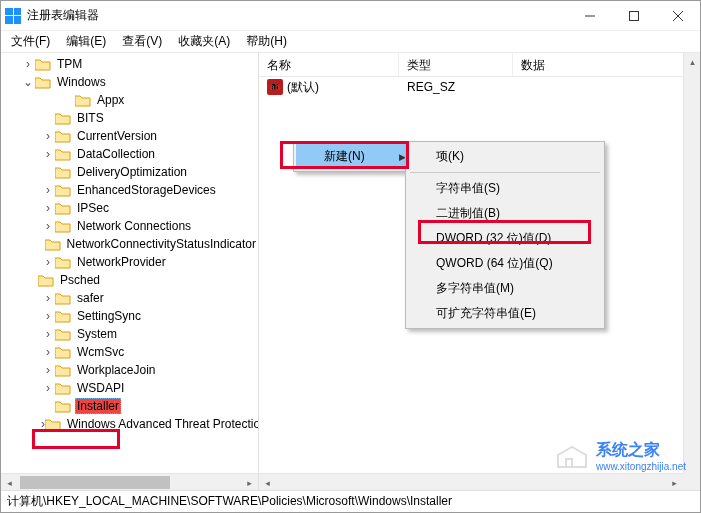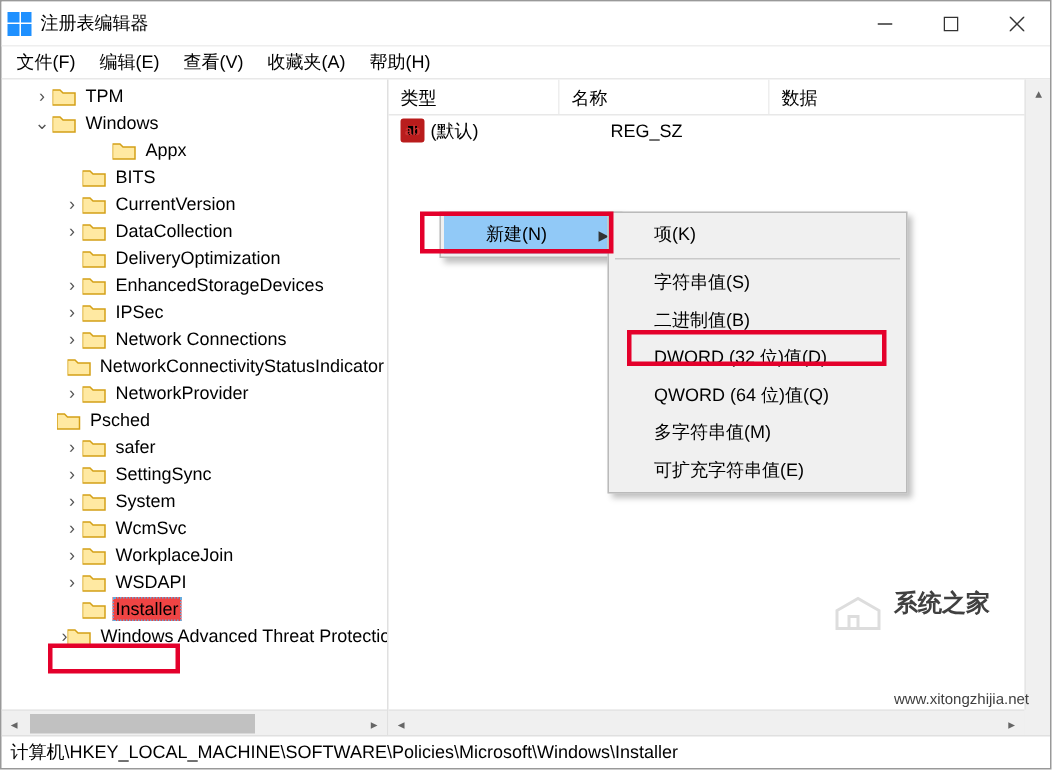--- a/index.html
+++ b/index.html
@@ -36,21 +36,21 @@
 .scrollbar-h { position: absolute; left: 0; right: 17px; bottom: 0; height: 17px; background: #f0f0f0; border-top: 1px solid #e5e5e5; display: flex; }
 .sb-btn { width: 17px; height: 17px; display: flex; align-items: center; justify-content: center; color: #666; font-size: 9px; }
 .sb-track { flex: 1; position: relative; }
 .sb-thumb { background: #c1c1c1; position: absolute; }
 .context-menu { position: absolute; background: #f0f0f0; border: 1px solid #bababa; box-shadow: 3px 3px 4px rgba(0,0,0,0.25); padding: 2px; }
 .ctx-item { padding: 4px 20px 4px 28px; white-space: nowrap; position: relative; }
 .ctx-item.hl { background: #91c9f7; }
 .ctx-arrow { position: absolute; right: 6px; top: 50%; transform: translateY(-50%); font-size: 9px; color: #333; }
 .hl-red { position: absolute; border: 3px solid #e4002b; pointer-events: none; }
 .watermark { position: absolute; right: 14px; bottom: 18px; color: #ddd; font-size: 14px; display: flex; align-items: center; gap: 6px; }
-.watermark .wm-text { font-size: 13px; color: #404040; font-family: Arial, sans-serif; margin-top: 48px; }
+.watermark .wm-text { font-size: 13px; color: #3b82f6; font-family: Arial, sans-serif; }
 .scroll-corner{position:absolute;right:0;bottom:0;width:17px;height:17px;background:#f0f0f0;}
 </style>
 </head>
 <body>
 
 <div class="titlebar">
   <div class="app-icon">
       <span></span>
       <span></span>
       <span></span>
@@ -284,22 +284,22 @@
       <div class="sb-btn">◂</div>
       <div class="sb-track">
           <div class="sb-thumb" style="left:2px;top:2px;height:13px;width:150px"></div>
         </div>
       <div class="sb-btn">▸</div>
     </div>
   </div>
 
   <div class="list-pane">
     <div class="list-header">
+      <div class="col col-name">名称</div>
       <div class="col col-type">类型</div>
-      <div class="col col-name">名称</div>
       <div class="col col-data">数据</div>
     </div>
     <div class="list-row">
       <div class="col col-name" style="display:flex;align-items:center">
         <span class="val-icon">
             <span>ab</span>
           </span>
         <span>(默认)</span>
       </div>
       <div class="col col-type">REG_SZ</div>

